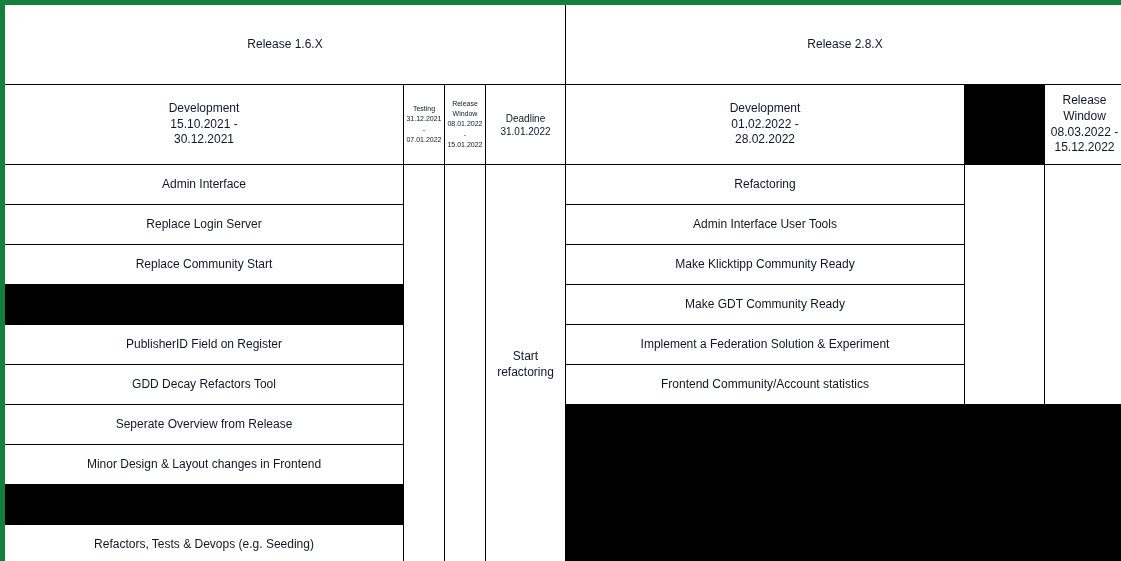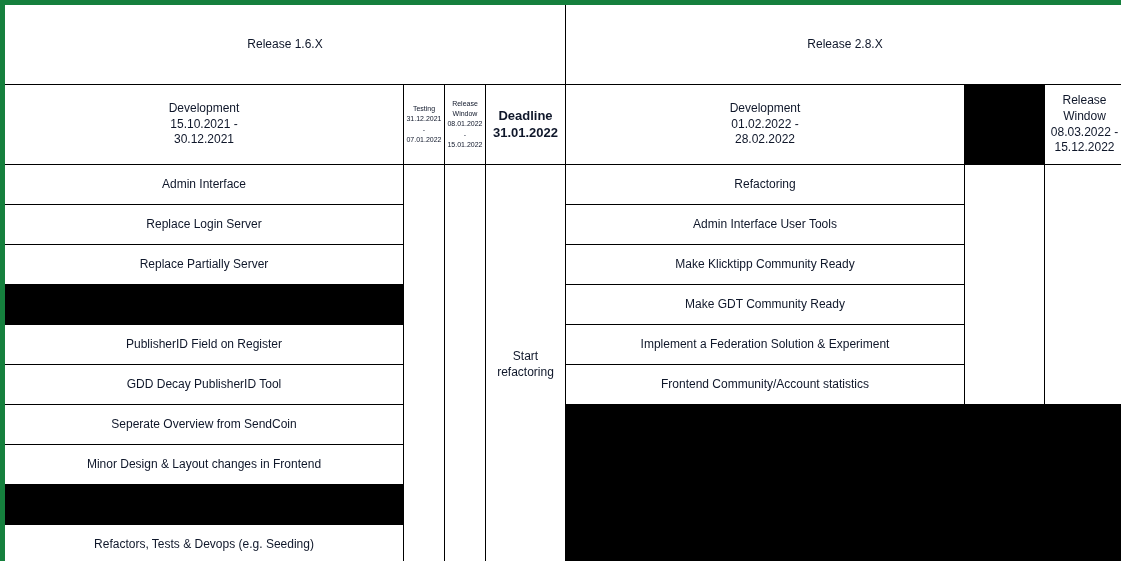--- a/index.html
+++ b/index.html
@@ -29,21 +29,21 @@
     white-space: pre-line;
     overflow: hidden;
   }
   .cell.small {
     font-size: 7px;
     line-height: 1.45;
     white-space: pre;
     overflow: visible;
   }
   .cell.title { font-size: 12px; }
-  .cell.deadline { font-size: 13px; font-weight: bold; }
+  .cell.deadline { font-size: 10px; }
   .black-block {
     background: #000000;
   }
 </style>
 </head>
 <body>
 
 <div class="canvas">
 
   <div class="cell title" style="grid-area:1/1/2/5">Release 1.6.X</div>
@@ -66,24 +66,24 @@
   <div class="cell" style="grid-area:2/5/3/6">Development
 01.02.2022 -
 28.02.2022</div>
   <div class="cell" style="grid-area:2/7/3/8">Release
 Window
 08.03.2022 -
 15.12.2022</div>
 
   <div class="cell" style="grid-area:3/1/4/2">Admin Interface</div>
   <div class="cell" style="grid-area:4/1/5/2">Replace Login Server</div>
-  <div class="cell" style="grid-area:5/1/6/2">Replace Partially Server</div>
+  <div class="cell" style="grid-area:5/1/6/2">Replace Community Start</div>
   <div class="cell" style="grid-area:7/1/8/2">PublisherID Field on Register</div>
-  <div class="cell" style="grid-area:8/1/9/2">GDD Decay PublisherID Tool</div>
-  <div class="cell" style="grid-area:9/1/10/2">Seperate Overview from SendCoin</div>
+  <div class="cell" style="grid-area:8/1/9/2">GDD Decay Refactors Tool</div>
+  <div class="cell" style="grid-area:9/1/10/2">Seperate Overview from Release</div>
   <div class="cell" style="grid-area:10/1/11/2">Minor Design &amp; Layout changes in Frontend</div>
   <div class="cell" style="grid-area:12/1/13/2">Refactors, Tests &amp; Devops (e.g. Seeding)</div>
 
   <div class="cell" style="grid-area:3/2/13/3"></div>
   <div class="cell" style="grid-area:3/3/13/4"></div>
   <div class="cell" style="grid-area:3/4/13/5">Start
 refactoring</div>
 
   <div class="cell" style="grid-area:3/5/4/6">Refactoring</div>
   <div class="cell" style="grid-area:4/5/5/6">Admin Interface User Tools</div>

